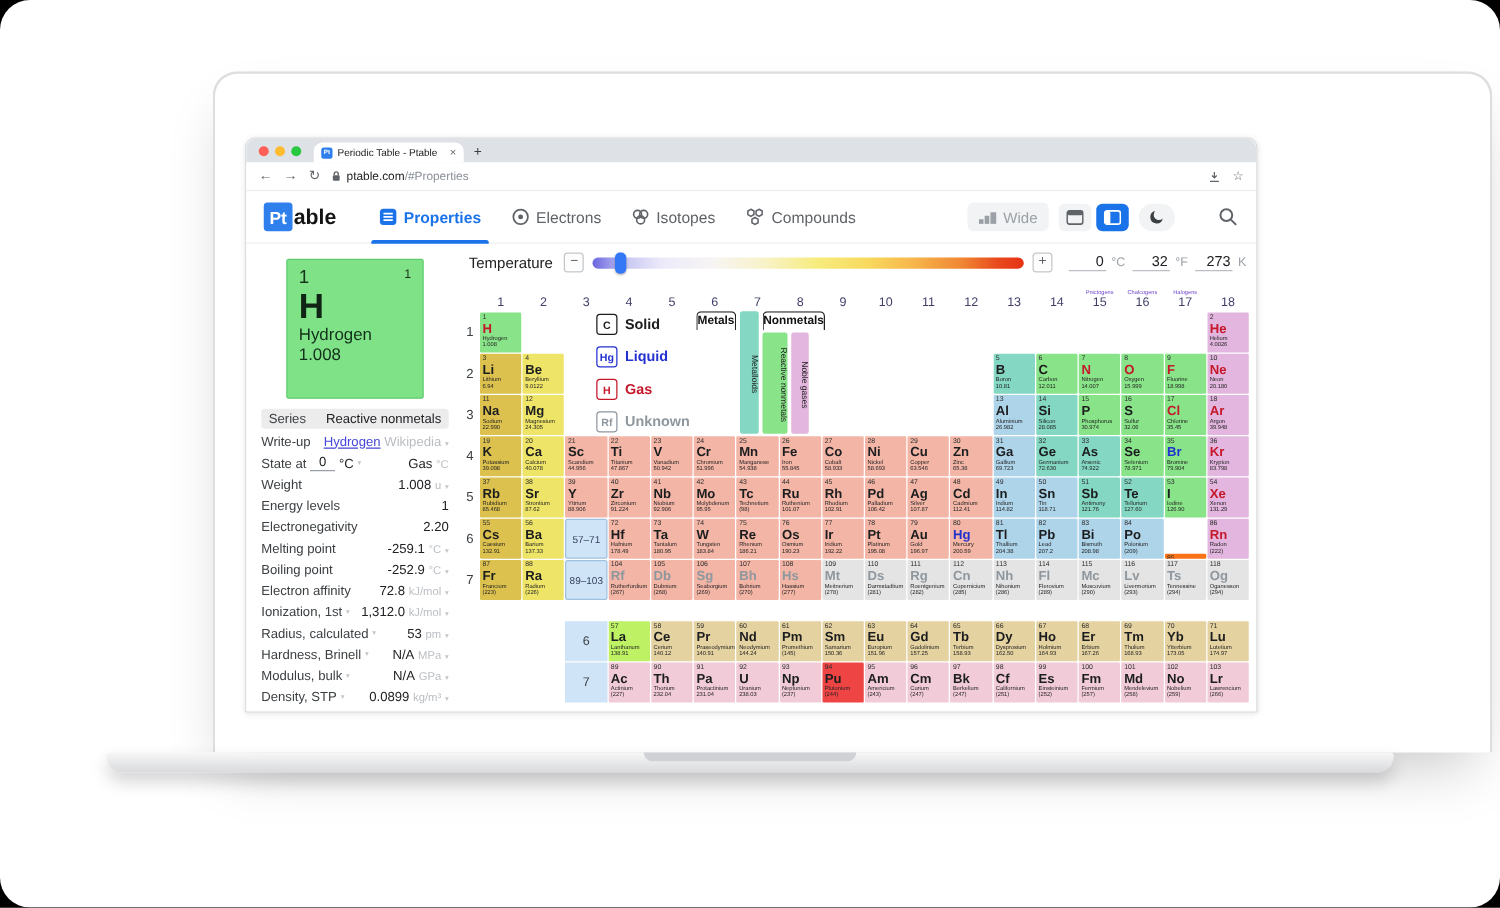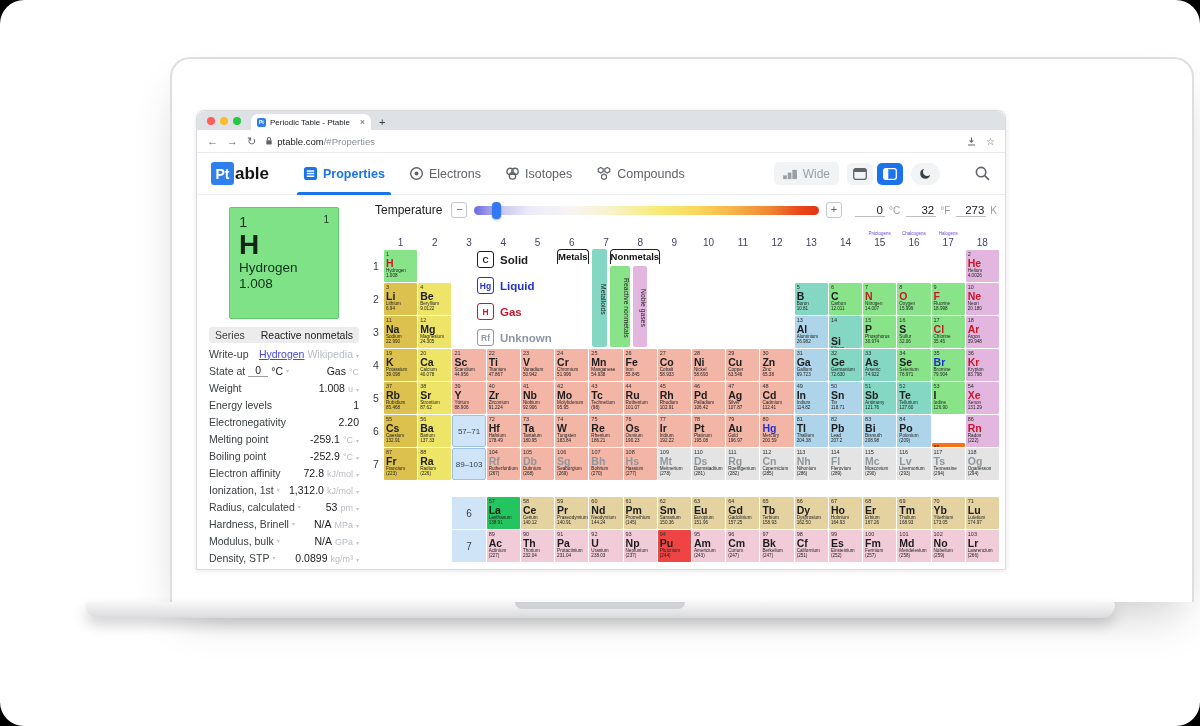--- a/index.html
+++ b/index.html
@@ -607,21 +607,21 @@
                 <div class="ew">24.305</div>
               </div>
               <div class="el" style="grid-area: 4 / 14; background: rgb(174, 212, 234);">
                 <div class="n">13</div>
                 <div class="s" style="color: rgb(28, 29, 31);">Al</div>
                 <div class="enm">Aluminium</div>
                 <div class="ew">26.982</div>
               </div>
               <div class="el" style="grid-area: 4 / 15; background: rgb(132, 215, 195);">
                 <div class="n">14</div>
-                <div class="s" style="color: rgb(28, 29, 31); margin-top: 12px;">Si</div>
+                <div class="s" style="color: rgb(28, 29, 31);">Si</div>
                 <div class="enm">Silicon</div>
                 <div class="ew">28.085</div>
               </div>
               <div class="el" style="grid-area: 4 / 16; background: rgb(137, 228, 137);">
                 <div class="n">15</div>
                 <div class="s" style="color: rgb(28, 29, 31);">P</div>
                 <div class="enm">Phosphorus</div>
                 <div class="ew">30.974</div>
               </div>
               <div class="el" style="grid-area: 4 / 17; background: rgb(137, 228, 137);">
@@ -1055,21 +1055,21 @@
                 <div class="s" style="color: rgb(143, 151, 158);">Ts</div>
                 <div class="enm">Tennessine</div>
                 <div class="ew">(294)</div>
               </div>
               <div class="el" style="grid-area: 8 / 19; background: rgb(228, 228, 228);">
                 <div class="n">118</div>
                 <div class="s" style="color: rgb(143, 151, 158);">Og</div>
                 <div class="enm">Oganesson</div>
                 <div class="ew">(294)</div>
               </div>
-              <div class="el" style="grid-area: 10 / 5; background: #22c55e;">
+              <div class="el" style="grid-area: 10 / 5; background: #bef264;">
                 <div class="n">57</div>
                 <div class="s" style="color: rgb(28, 29, 31);">La</div>
                 <div class="enm">Lanthanum</div>
                 <div class="ew">138.91</div>
               </div>
               <div class="el" style="grid-area: 10 / 6; background: rgb(228, 210, 160);">
                 <div class="n">58</div>
                 <div class="s" style="color: rgb(28, 29, 31);">Ce</div>
                 <div class="enm">Cerium</div>
                 <div class="ew">140.12</div>

